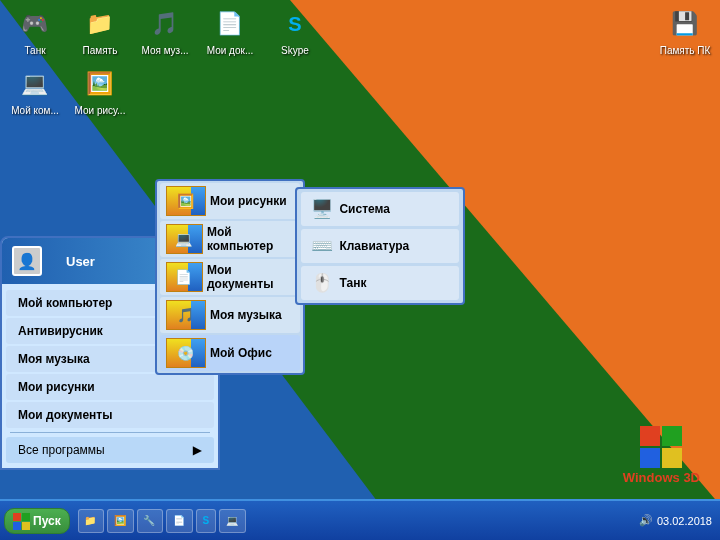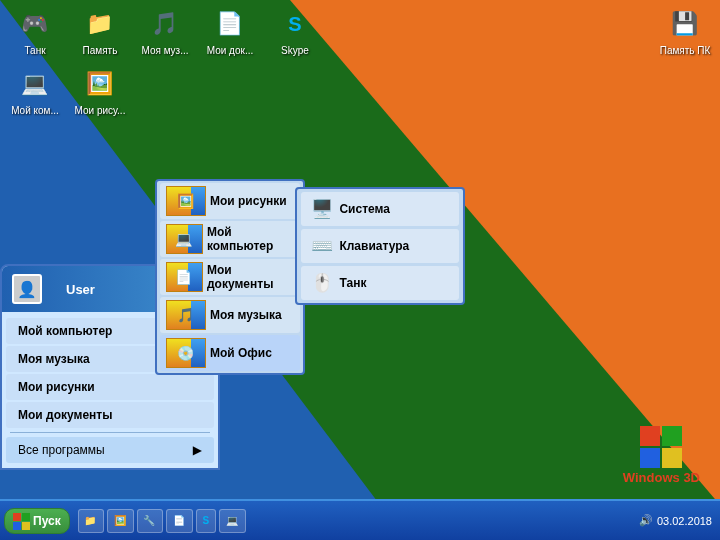--- a/index.html
+++ b/index.html
@@ -355,20 +355,21 @@
     <div class="icon-label">Память ПК</div>
   </div>
 
   <div class="start-menu">
     <div class="start-menu-header">
       <div class="user-avatar">👤</div>
       <div class="username">User</div>
     </div>
     <div class="start-menu-items">
       <div class="start-menu-item">Мой компьютер</div>
+      <div class="start-menu-item">Антивирусник</div>
       <div class="start-menu-item">Моя музыка</div>
       <div class="start-menu-item">Мои рисунки</div>
       <div class="start-menu-item">Мои документы</div>
       <div class="start-menu-divider"></div>
       <div class="all-programs">
         <span>Все программы</span>
         <span>▶</span>
       </div>
     </div>
   </div>

